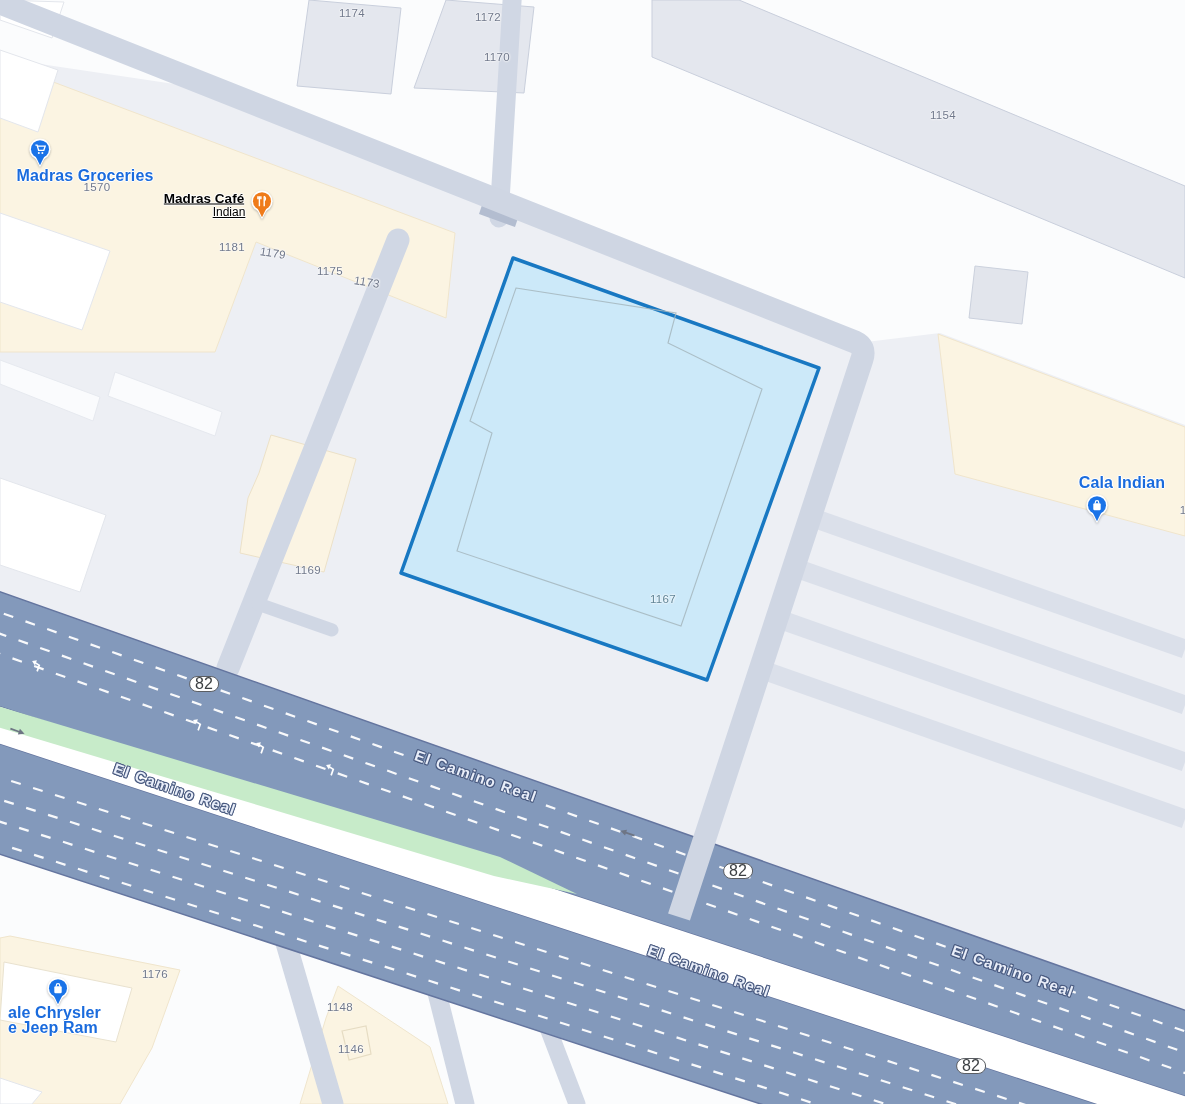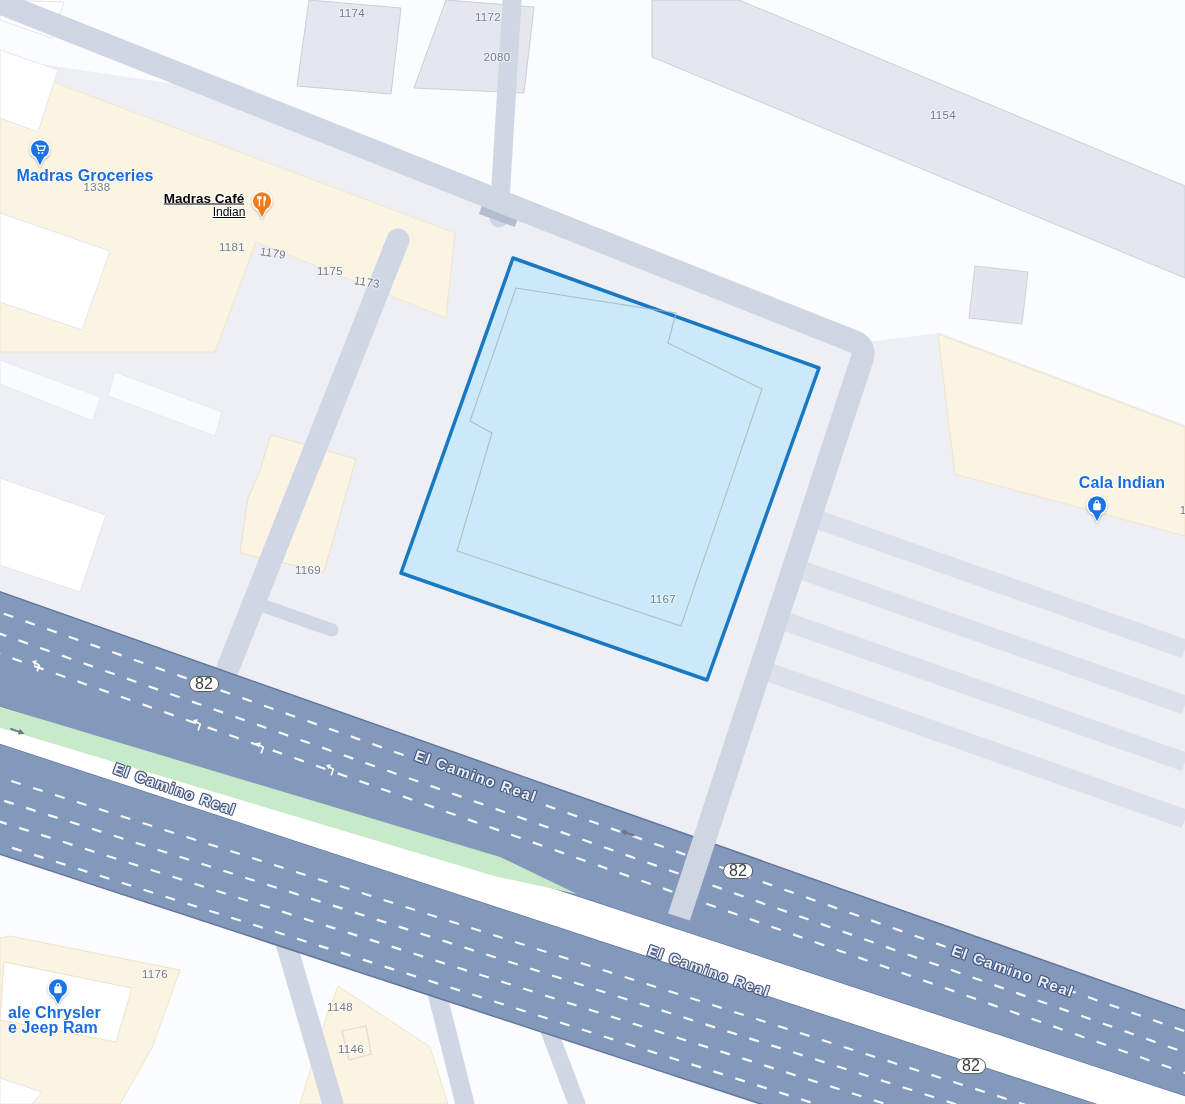--- a/index.html
+++ b/index.html
@@ -135,23 +135,23 @@
     </g>
 
     <path d="M-45,-15 L855,342 Q866,347 862,359 L679,917" fill="none" stroke="#cfd6e3" stroke-width="23" stroke-linejoin="round"></path>
 
     <polygon points="513,258 819,368 707,680 401,573" fill="#c9e8f8" fill-opacity="0.92" stroke="#1878c2" stroke-width="3.5" stroke-linejoin="round"></polygon>
     <path d="M516,288 L676,313 L668,343 L762,389 L681,626 L457,551 L492,433 L470,421 Z" fill="none" stroke="#a4b6bd" stroke-width="1.1" opacity="0.85"></path>
   </svg>
 
   <span class="lbl addr" style="left:352px;top:13px">1174</span>
   <span class="lbl addr" style="left:488px;top:17px">1172</span>
-  <span class="lbl addr" style="left:497px;top:57px">2080</span>
+  <span class="lbl addr" style="left:497px;top:57px">1170</span>
   <span class="lbl addr" style="left:943px;top:115px">1154</span>
-  <span class="lbl addr" style="left:97px;top:187px">1338</span>
+  <span class="lbl addr" style="left:97px;top:187px">1570</span>
   <span class="lbl addr" style="left:232px;top:247px">1181</span>
   <span class="lbl addr addr-rot" style="left:273px;top:253px">1179</span>
   <span class="lbl addr" style="left:330px;top:271px">1175</span>
   <span class="lbl addr addr-rot" style="left:367px;top:282px">1173</span>
   <span class="lbl addr" style="left:308px;top:570px">1169</span>
   <span class="lbl addr" style="left:155px;top:974px">1176</span>
   <span class="lbl addr" style="left:340px;top:1007px">1148</span>
   <span class="lbl addr" style="left:351px;top:1049px">1146</span>
   <span class="lbl addr" style="left:1183px;top:510px">1</span>
   <span class="lbl addr parcel-addr" style="left:663px;top:599px">1167</span>

